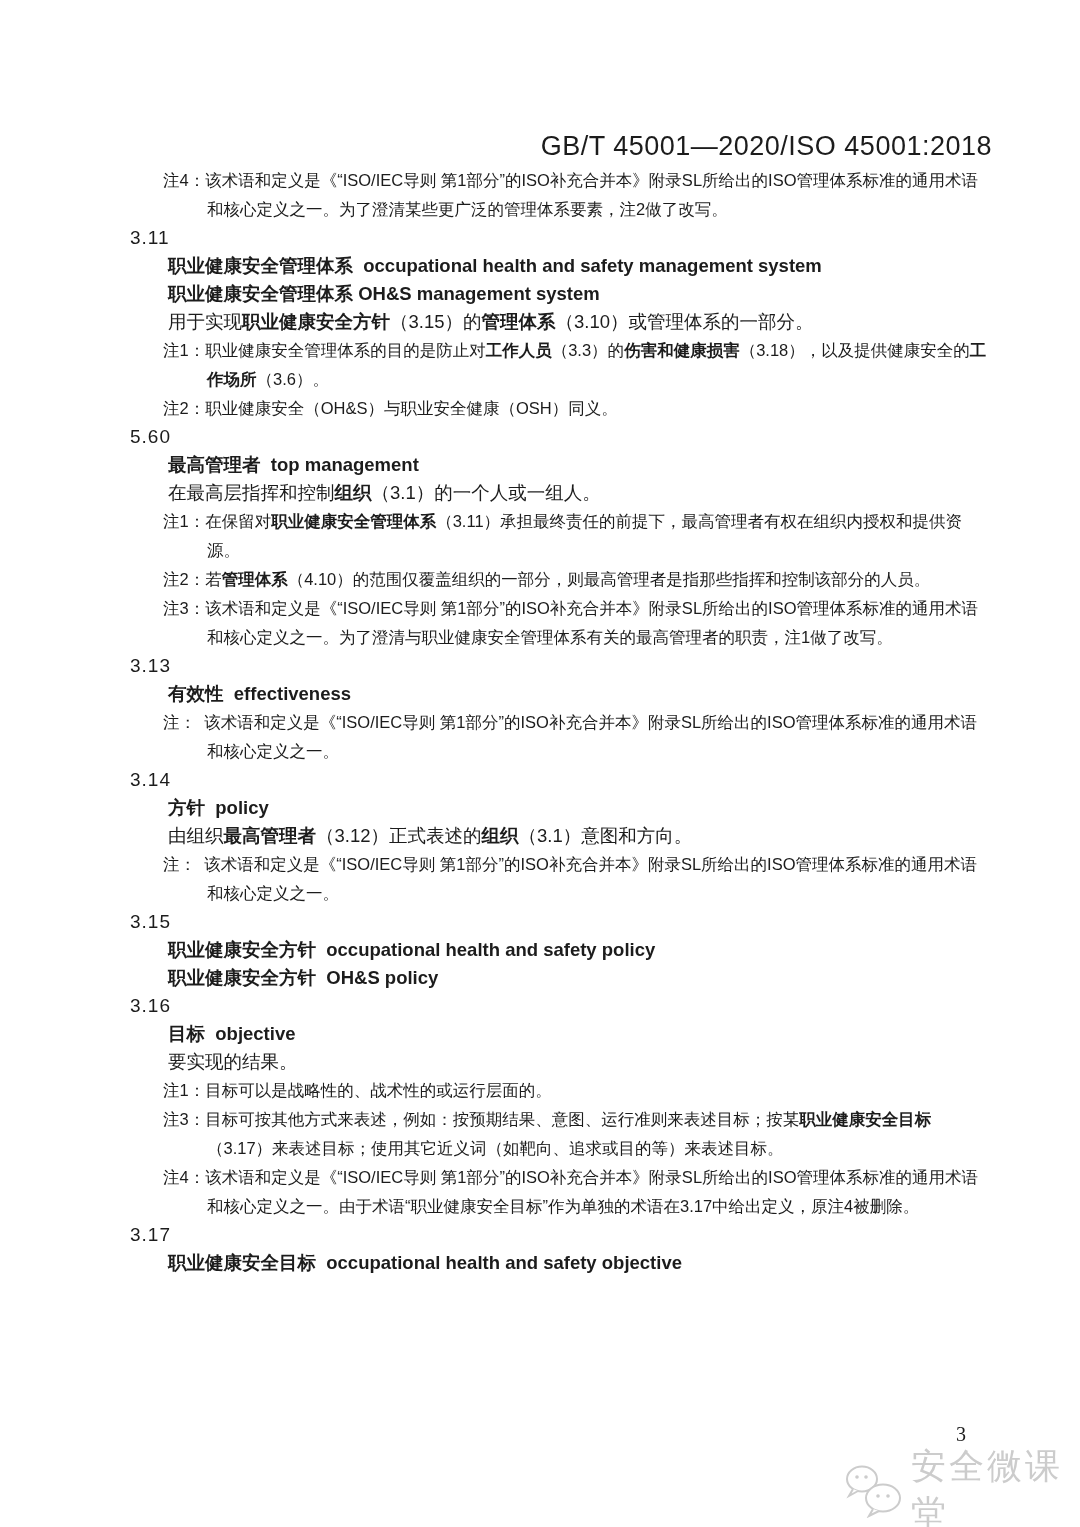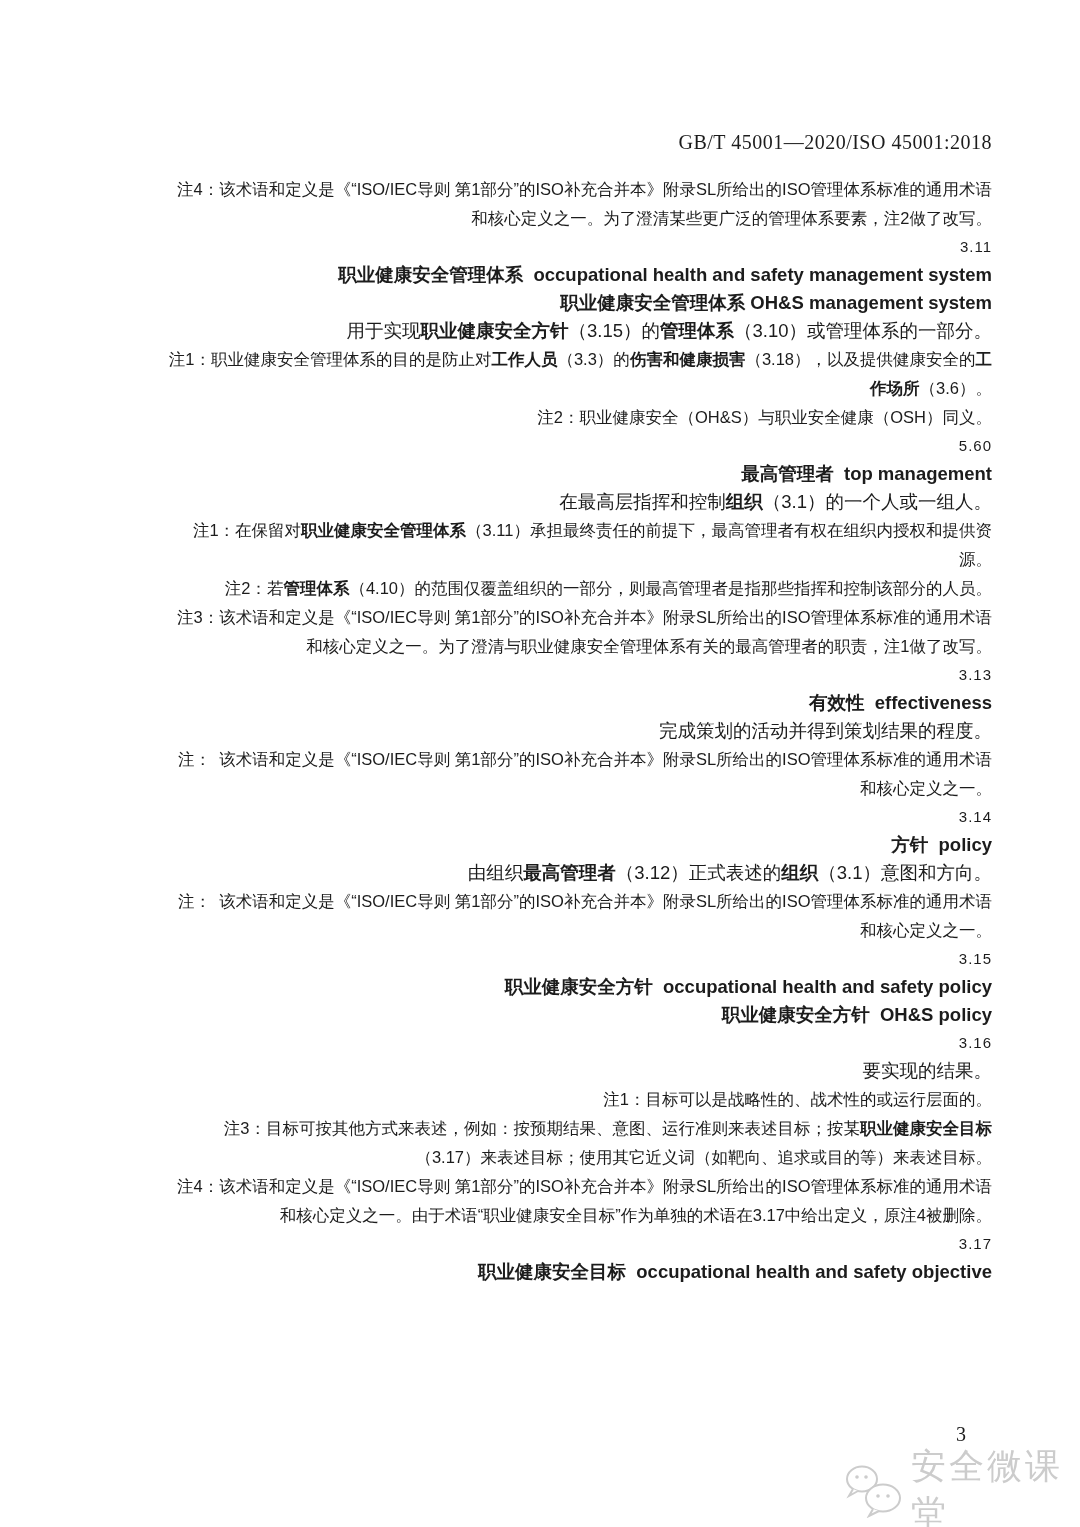--- a/index.html
+++ b/index.html
@@ -7,29 +7,29 @@
     position:relative;
     width:1080px;height:1527px;
     background:#ffffff;
     color:#1c1c1c;
     font-family:"Liberation Sans","DejaVu Sans",sans-serif;
     overflow:hidden;
   }
   .header{
     position:absolute;top:131px;left:130px;width:862px;
     text-align:right;
-    font-family:Liberation Serif, serif;
-    font-size:20px;letter-spacing:0.5px;
+    font-family:Liberation Sans, sans-serif;
+    font-size:27px;letter-spacing:0.5px;
   }
   .content{
-    position:absolute;top:175px;left:130px;width:862px;
-    font-size:18.5px;line-height:28px;text-align:right;
+    position:absolute;top:166px;left:130px;width:862px;
+    font-size:18.5px;line-height:28px;
   }
   .content p{margin:0;}
-  .sec-num{font-size:15px;letter-spacing:1px;margin-top:2px;}
+  .sec-num{font-size:19px;letter-spacing:1px;margin-top:2px;}
   .term{font-weight:bold;padding-left:38px;white-space:pre-wrap;}
   .definition{text-indent:38px;}
   .note{
     font-size:16.5px;line-height:29px;
     padding-left:77px;text-indent:-44px;
   }
   .b{font-weight:bold;margin-top:16px;}
   .page-number{
     position:absolute;top:1423px;left:956px;
     font-family:"Liberation Serif","DejaVu Serif",serif;
@@ -67,36 +67,36 @@
         <p class="sec-num">5.60</p>
         <p class="term">最高管理者  top management</p>
         <p class="definition"><span>在最高层指挥和控制</span><span class="b">组织</span><span>（3.1）的一个人或一组人。</span></p>
         <p class="note"><span>注1：</span><span>在保留对</span><span class="b">职业健康安全管理体系</span><span>（3.11）承担最终责任的前提下，最高管理者有权在组织内授权和提供资源。</span></p>
         <p class="note"><span>注2：</span><span>若</span><span class="b">管理体系</span><span>（4.10）的范围仅覆盖组织的一部分，则最高管理者是指那些指挥和控制该部分的人员。</span></p>
         <p class="note"><span>注3：</span><span>该术语和定义是《“ISO/IEC导则 第1部分”的ISO补充合并本》附录SL所给出的ISO管理体系标准的通用术语和核心定义之一。为了澄清与职业健康安全管理体系有关的最高管理者的职责，注1做了改写。</span></p>
       </section>
       <section>
         <p class="sec-num">3.13</p>
         <p class="term">有效性  effectiveness</p>
-        <p class="definition"><span>完成策划的活动并得到策划结果的程度。</span></p>
         <p class="note"><span>注： </span><span>该术语和定义是《“ISO/IEC导则 第1部分”的ISO补充合并本》附录SL所给出的ISO管理体系标准的通用术语和核心定义之一。</span></p>
       </section>
       <section>
         <p class="sec-num">3.14</p>
         <p class="term">方针  policy</p>
         <p class="definition"><span>由组织</span><span class="b">最高管理者</span><span>（3.12）正式表述的</span><span class="b">组织</span><span>（3.1）意图和方向。</span></p>
         <p class="note"><span>注： </span><span>该术语和定义是《“ISO/IEC导则 第1部分”的ISO补充合并本》附录SL所给出的ISO管理体系标准的通用术语和核心定义之一。</span></p>
       </section>
       <section>
         <p class="sec-num">3.15</p>
         <p class="term">职业健康安全方针  occupational health and safety policy</p>
         <p class="term">职业健康安全方针  OH&amp;S policy</p>
       </section>
       <section>
         <p class="sec-num">3.16</p>
+        <p class="term">目标  objective</p>
         <p class="definition"><span>要实现的结果。</span></p>
         <p class="note"><span>注1：</span><span>目标可以是战略性的、战术性的或运行层面的。</span></p>
         <p class="note"><span>注3：</span><span>目标可按其他方式来表述，例如：按预期结果、意图、运行准则来表述目标；按某</span><span class="b">职业健康安全目标</span><span>（3.17）来表述目标；使用其它近义词（如靶向、追求或目的等）来表述目标。</span></p>
         <p class="note"><span>注4：</span><span>该术语和定义是《“ISO/IEC导则 第1部分”的ISO补充合并本》附录SL所给出的ISO管理体系标准的通用术语和核心定义之一。由于术语“职业健康安全目标”作为单独的术语在3.17中给出定义，原注4被删除。</span></p>
       </section>
       <section>
         <p class="sec-num">3.17</p>
         <p class="term">职业健康安全目标  occupational health and safety objective</p>
       </section>
     </main>

